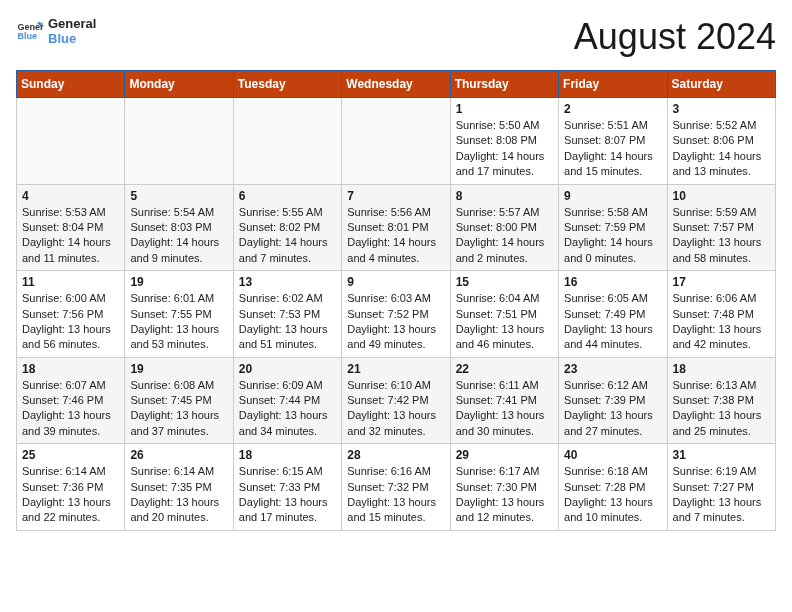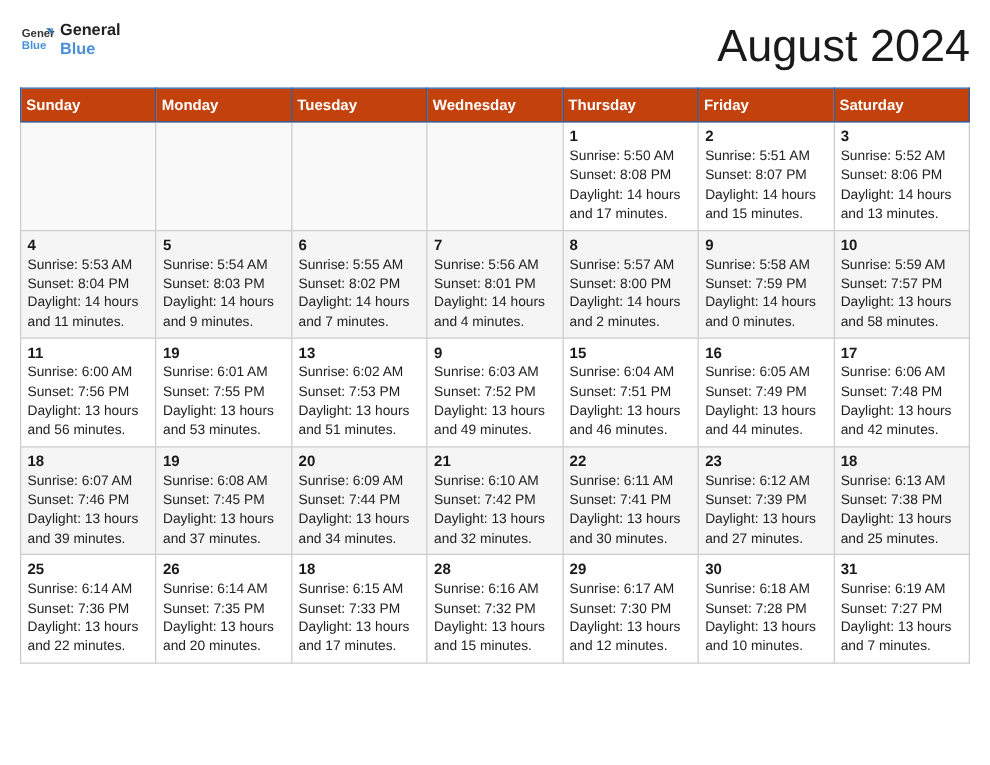--- a/index.html
+++ b/index.html
@@ -234,21 +234,21 @@
         </td>
         <td>
           <div class="day-number">28</div>
           <div class="day-info">Sunrise: 6:16 AM<br>Sunset: 7:32 PM<br>Daylight: 13 hours and 15 minutes.</div>
         </td>
         <td>
           <div class="day-number">29</div>
           <div class="day-info">Sunrise: 6:17 AM<br>Sunset: 7:30 PM<br>Daylight: 13 hours and 12 minutes.</div>
         </td>
         <td>
-          <div class="day-number">30</div>
+          <div class="day-number">40</div>
           <div class="day-info">Sunrise: 6:18 AM<br>Sunset: 7:28 PM<br>Daylight: 13 hours and 10 minutes.</div>
         </td>
         <td>
           <div class="day-number">31</div>
           <div class="day-info">Sunrise: 6:19 AM<br>Sunset: 7:27 PM<br>Daylight: 13 hours and 7 minutes.</div>
         </td>
       </tr>
     </tbody>
 </table>
 

